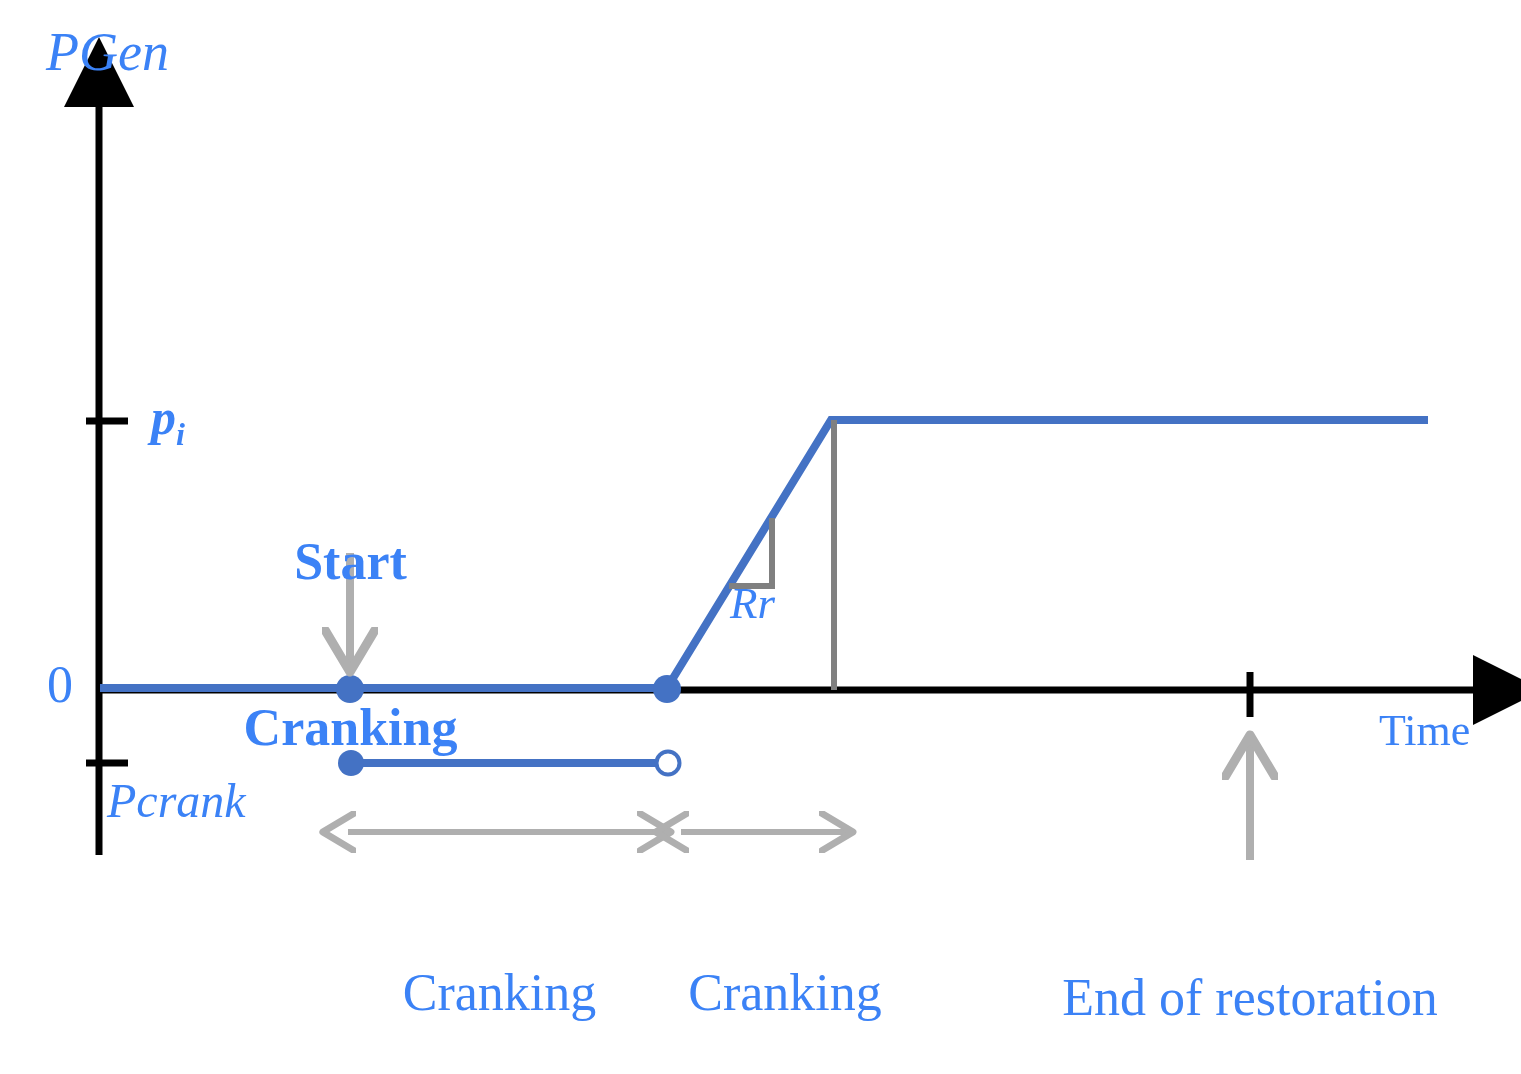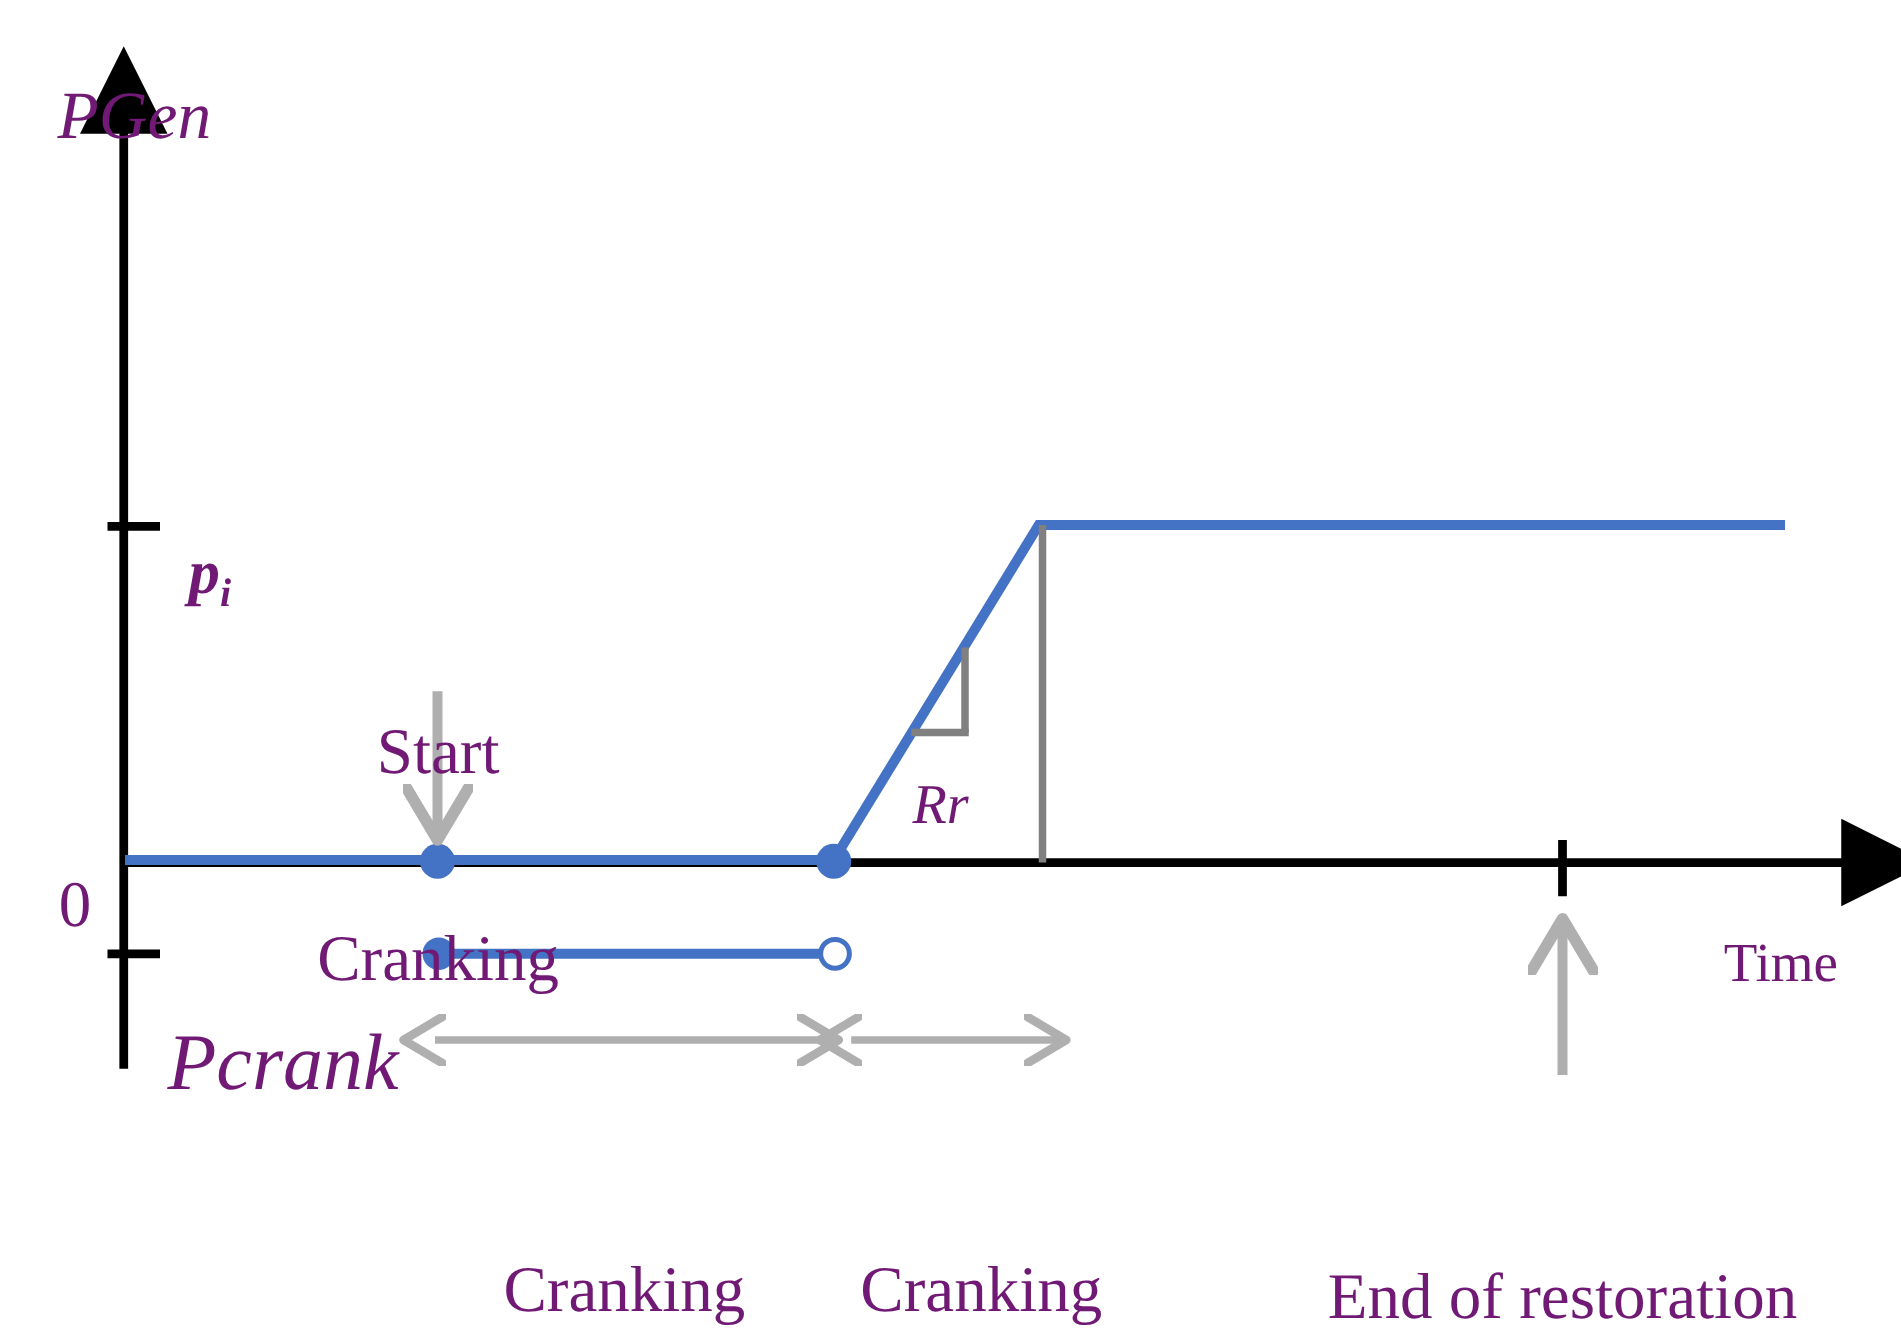--- a/index.html
+++ b/index.html
@@ -17,24 +17,23 @@
   }
   svg.canvas {
     position: absolute;
     left: 0;
     top: 0;
     width: 1521px;
     height: 1074px;
   }
   .lbl {
     position: absolute;
-    color: #701a75;
+    color: #3b82f6;
     white-space: pre;
     line-height: 1.06;
-    margin-top: 40px;
   }
   .italic   { font-style: italic; }
   .boldital { font-style: italic; font-weight: bold; }
   .center   { text-align: center; }
   .sub { font-size: 0.64em; vertical-align: sub; }
 </style>
 </head>
 <body>
 
 <div id="diagram-root">
@@ -91,23 +90,23 @@
   </svg>
 
   <div class="lbl italic" style="left:46px; top:24px; font-size:54px;">PGen</div>
 
   <div class="lbl" style="left:1379px; top:708px; font-size:44px;">Time</div>
 
   <div class="lbl boldital" style="left:151px; top:391px; font-size:50px;"><span>p</span><span class="sub">i</span></div>
 
   <div class="lbl" style="left:47px; top:657px; font-size:52px;">0</div>
 
-  <div class="lbl italic" style="left:134px; top:776px; font-size:64px;">Pcrank</div>
+  <div class="lbl italic" style="left:107px; top:776px; font-size:48px;">Pcrank</div>
 
-  <div class="lbl center" style="left:243px; top:424px; width:215px; font-size:52px;">
+  <div class="lbl center" style="left:243px; top:424px; width:215px; font-size:52px;font-weight:bold;">
     <div>Start</div>
     <div>Cranking</div>
   </div>
 
   <div class="lbl italic" style="left:730px; top:580px; font-size:45px;">Rr</div>
 
   <div class="lbl center" style="left:372px; top:855px; width:255px; font-size:52px;">
     <div>Cranking</div>
     
     

